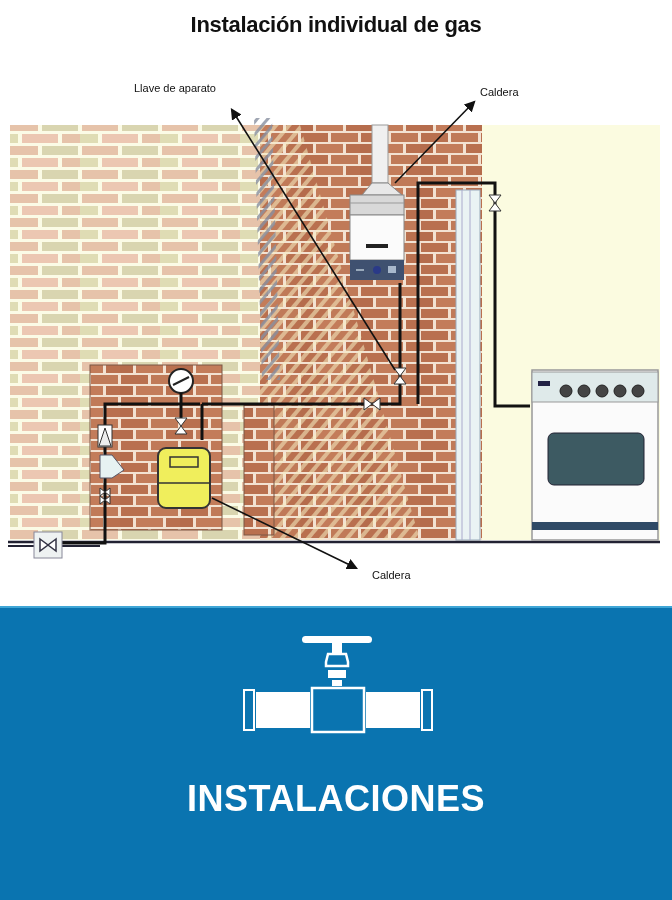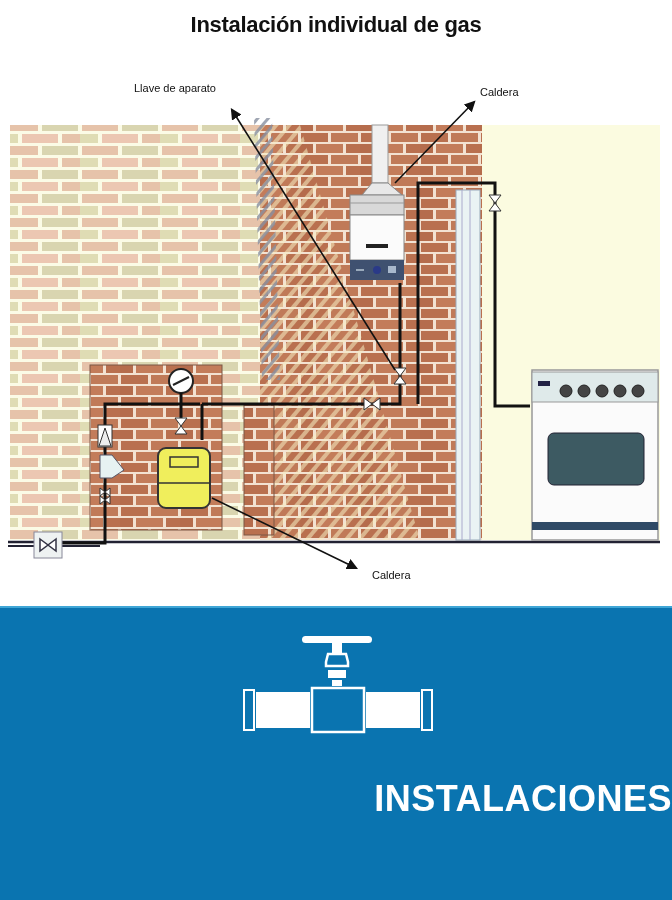--- a/index.html
+++ b/index.html
@@ -2,21 +2,21 @@
 <html><head>
 <meta charset="utf-8">
 <style>
   html, body { margin: 0; padding: 0; }
   body { width: 672px; height: 900px; position: relative; overflow: hidden; background: #ffffff; font-family: "Liberation Sans", sans-serif; }
   .top { position: absolute; left: 0; top: 0; width: 672px; height: 634px; background: #ffffff; }
   .title { position: absolute; left: 0; top: 12px; width: 672px; text-align: center; font-size: 22px; font-weight: bold; color: #111; letter-spacing: -0.3px; }
   .label { position: absolute; font-size: 11px; color: #111; }
   .diagram { position: absolute; left: 0; top: 0; width: 672px; height: 606px; }
   .banner { position: absolute; left: 0; top: 606px; width: 672px; height: 294px; background: #0a74b0; border-top: 2px solid #3fa6d6; }
-  .banner-title { position: absolute; left: 0; width: 672px; text-align: right; color: #ffffff; font-weight: bold; font-size: 36px; letter-spacing: 0.5px; }
+  .banner-title { position: absolute; left: 0; width: 672px; text-align: center; color: #ffffff; font-weight: bold; font-size: 36px; letter-spacing: 0.5px; }
   .bt1 { top: 170px; }
   .bt2 { top: 215px; }
   .valve-icon { position: absolute; left: 240px; top: 24px; width: 196px; height: 104px; }
 </style>
 </head>
 <body>
 
 <div class="top">
 
   <svg class="diagram" viewBox="0 0 672 606" xmlns="http://www.w3.org/2000/svg">

